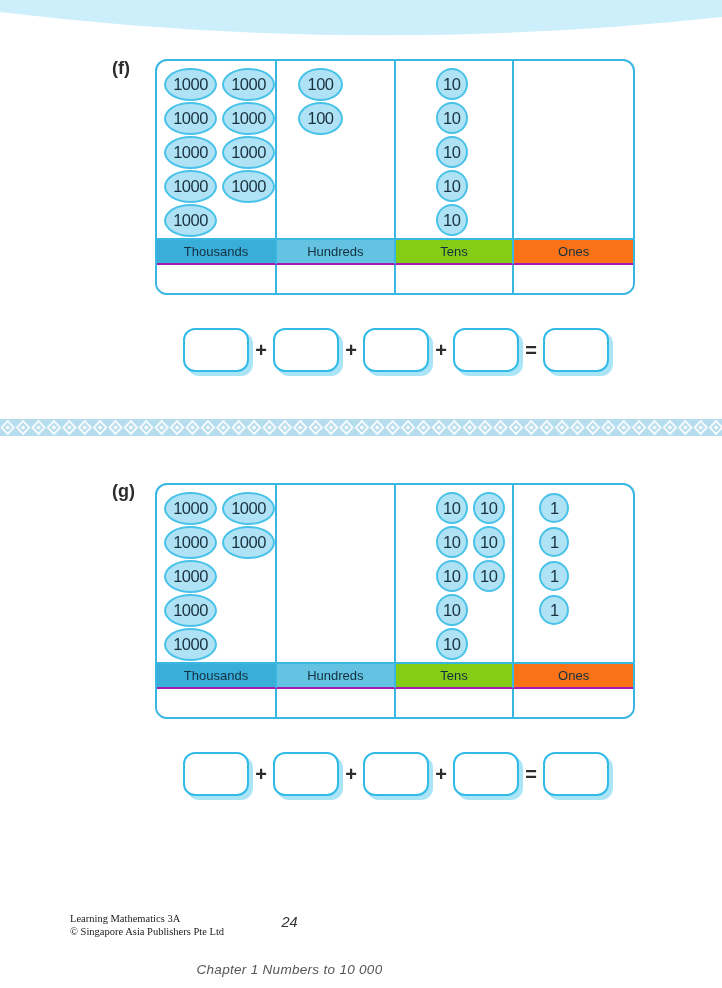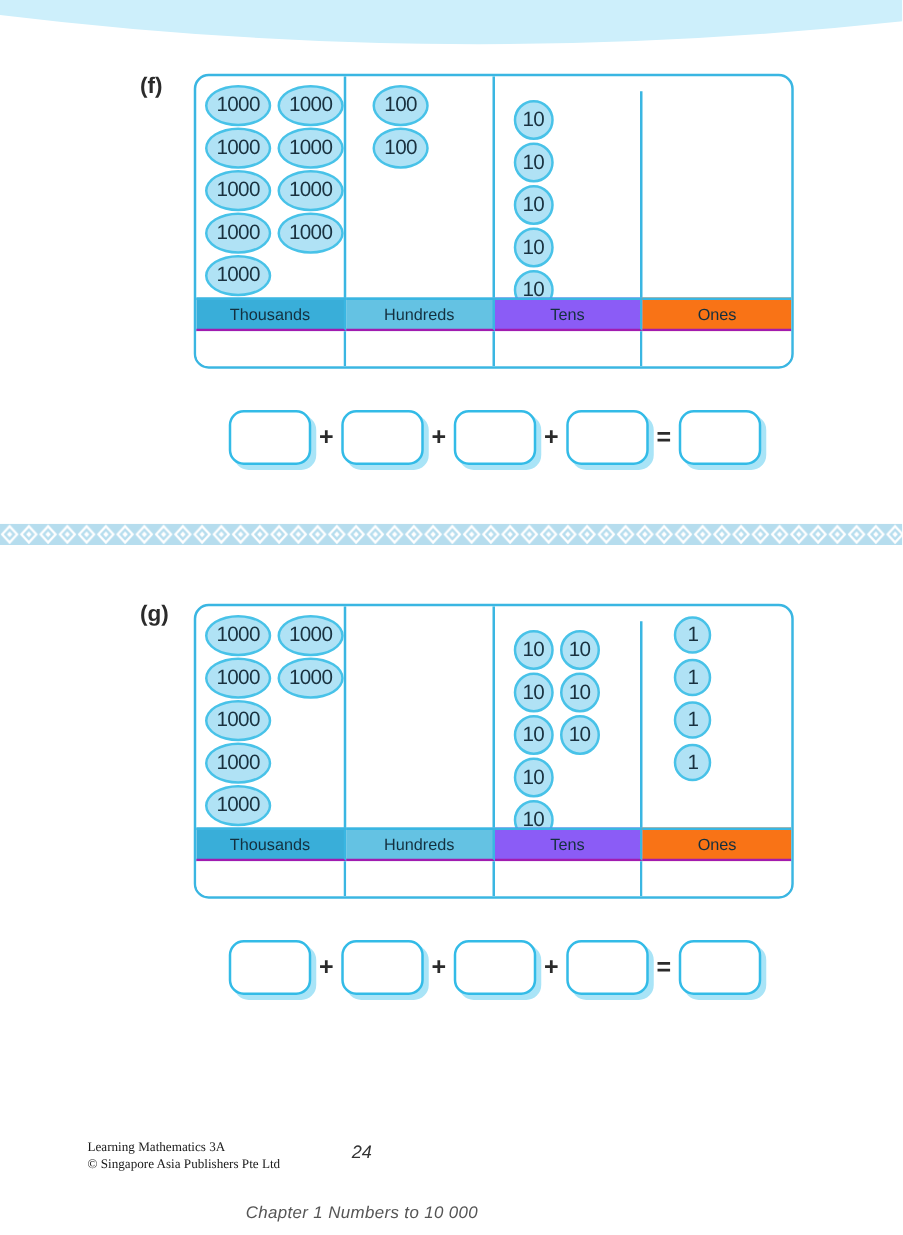--- a/index.html
+++ b/index.html
@@ -23,40 +23,40 @@
     display:grid; grid-template-columns:repeat(4,1fr);
     grid-template-rows:177px 27px 1fr; background:#fff;
   }
   .pv-table.f { top:59px; }
   .pv-table.g { top:483px; }
   .cell { border-right:2px solid #3ab6e2; }
   .cell.last { border-right:none; }
   .disc-cell { padding-top:6px; }
   .disc-cell.c0 { padding-left:7px; }
   .disc-cell.c1 { padding-left:21px; }
-  .disc-cell.c2 { padding-left:15px;margin-top:12px; }
+  .disc-cell.c2 { padding-left:40px; }
   .disc-cell.c3 { padding-left:25px; }
   .disc-row { height:34px; display:flex; align-items:center; gap:5px; }
   .disc {
     display:flex; align-items:center; justify-content:center;
     background:#b0e2f5; border:2px solid #48c2e8; border-radius:50%;
     font-size:16.5px; color:#19313f; letter-spacing:-0.5px; flex:0 0 auto;
   }
   .disc-1000 { width:53px; height:33px; }
   .disc-100  { width:45px; height:33px; }
   .disc-10   { width:32px; height:32px; }
   .disc-1    { width:30px; height:30px; }
 
   .head-cell {
     border-top:2px solid #3ab6e2; border-bottom:2px solid #a21caf;
     text-align:center; font-size:13px; line-height:24px; color:#14303f;
   }
   .head-cell.h0 { background:#39aed9; }
   .head-cell.h1 { background:#64c2e3; }
-  .head-cell.h2 { background:#8b5cf6; }
+  .head-cell.h2 { background:#84cc16; }
   .head-cell.h3 { background:#f97316; }
   .write-cell { background:#ffffff; }
 
   
   .equation { position:absolute; left:183px; display:flex; align-items:center; }
   .equation.f { top:328px; }
   .equation.g { top:752px; }
   .ans-box {
     width:66px; height:44px; background:#ffffff;
     border:2px solid #33bbe7; border-radius:12px;

